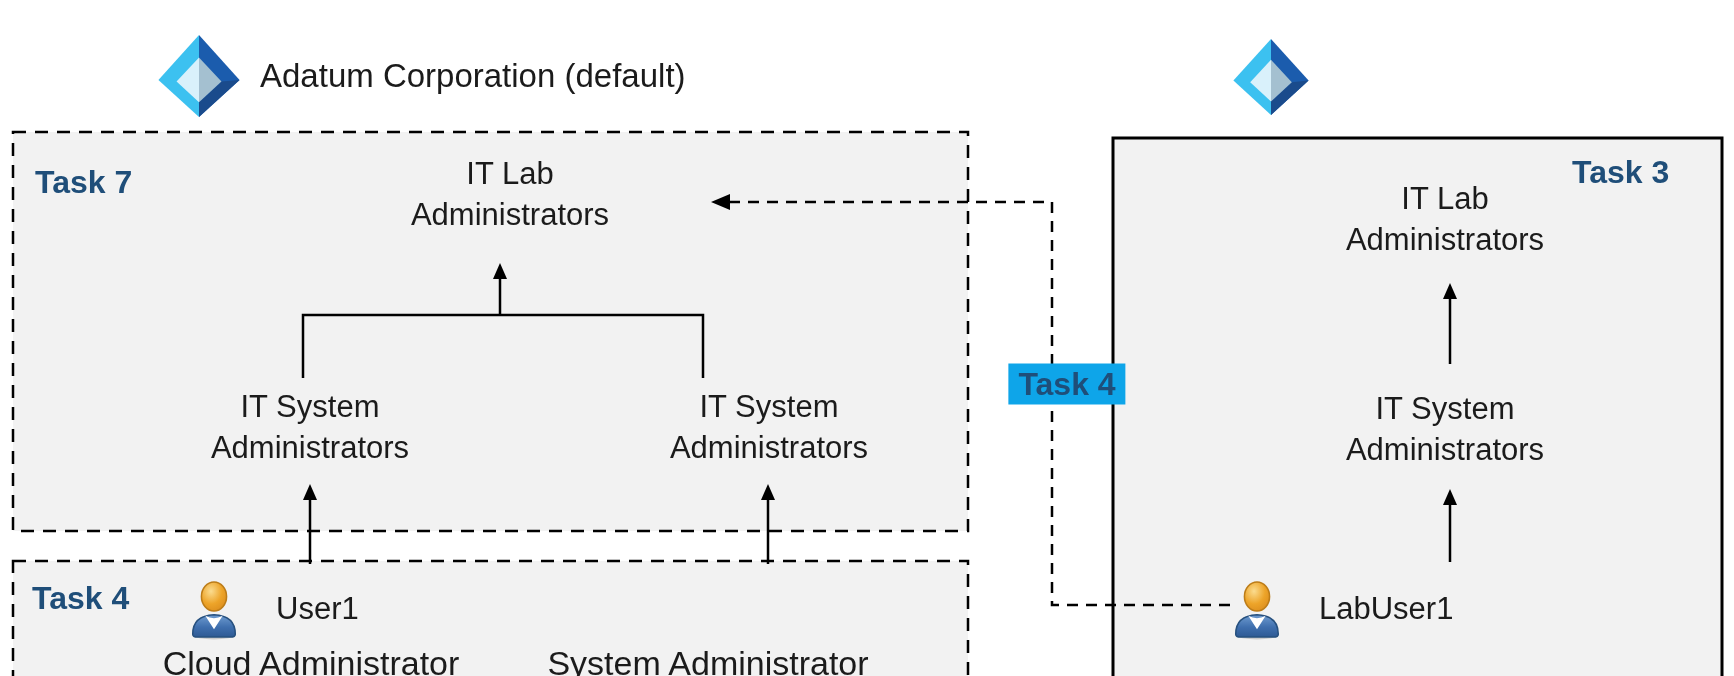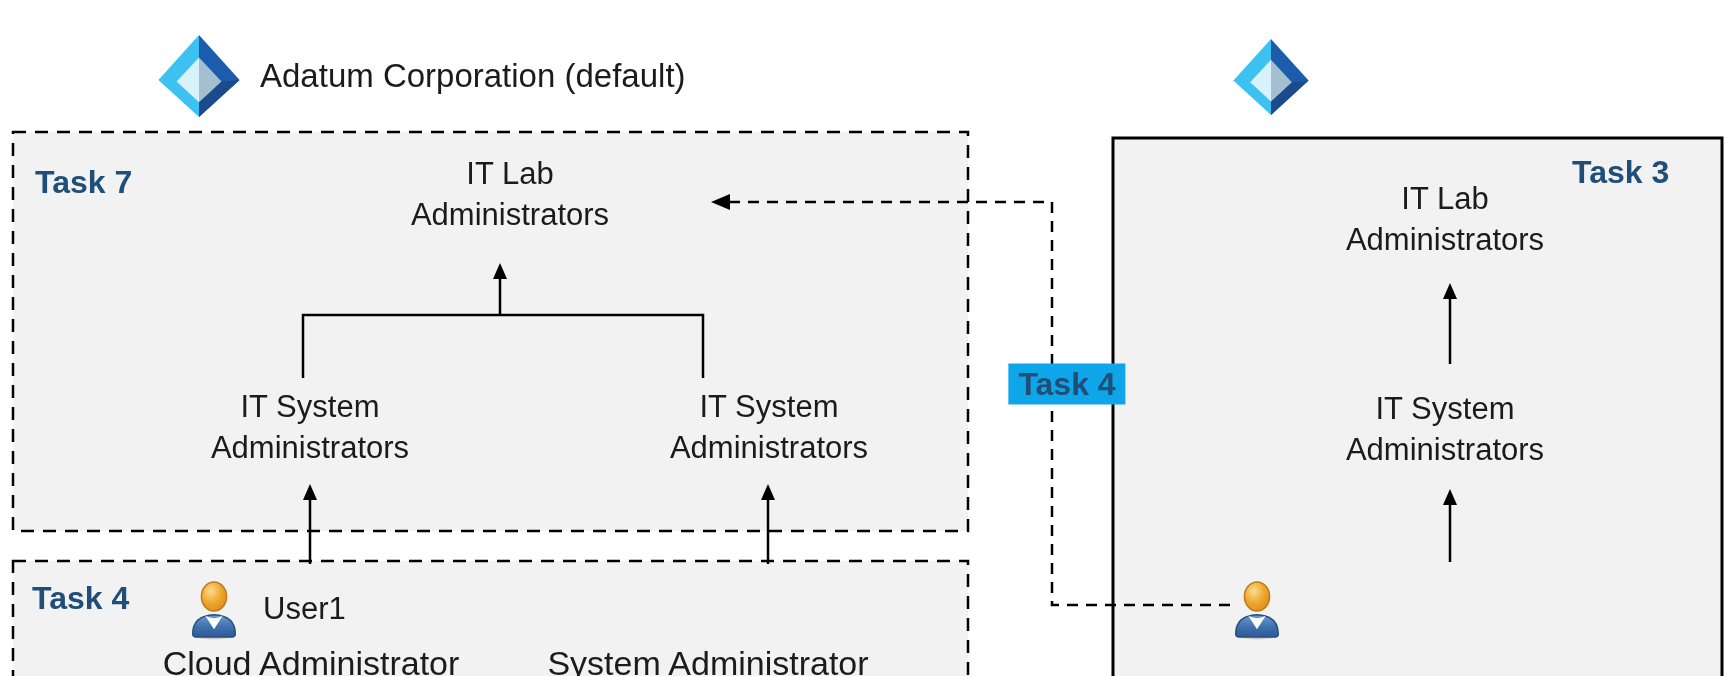--- a/index.html
+++ b/index.html
@@ -13,21 +13,21 @@
   .task-label{
     position:absolute;z-index:3;font-size:32px;font-weight:bold;
     color:var(--task-color,#1F4E79);white-space:nowrap;
   }
   .task-label.centered{transform:translate(-50%,-50%);background:#0ea5e9;padding:2px 10px;}
   .node{
     position:absolute;z-index:2;transform:translate(-50%,-50%);
     text-align:center;font-size:31px;line-height:41px;white-space:pre-line;
   }
   .user-row{
-    position:absolute;z-index:2;display:flex;align-items:center;gap:20px;
+    position:absolute;z-index:2;display:flex;align-items:center;gap:33px;
   }
   .user-name{font-size:31px;white-space:nowrap;}
   .user-role{
     position:absolute;z-index:2;transform:translate(-50%,-50%);
     font-size:34px;white-space:nowrap;
   }
   .icon-svg{display:block;}
 </style>
 </head>
 <body>
@@ -124,15 +124,16 @@
 
   <div class="user-role" style="left:708px;top:631px">System Administrator</div>
 
   <div class="user-row" style="left:1228px;top:546px">
     <svg class="icon-svg" width="58" height="62" viewBox="0 0 60 64">
       <ellipse cx="30" cy="59.5" rx="21" ry="4" fill="rgba(0,0,0,0.16)"></ellipse>
       <path d="M8 58 Q8 39 30 38 Q52 39 52 58 Q52 61 47 61 L13 61 Q8 61 8 58 Z" fill="url(#g-body)" stroke="#27517F" stroke-width="1.6"></path>
       <path d="M21 39 L30 53 L39 39 Q30 44 21 39 Z" fill="#FFFFFF"></path>
       <ellipse cx="30" cy="19" rx="13" ry="15" fill="url(#g-head)" stroke="#BC7C18" stroke-width="1.6"></ellipse>
     </svg>
+    <span class="user-name">LabUser1</span>
   </div>
 
 </div>
 
 </body></html>

